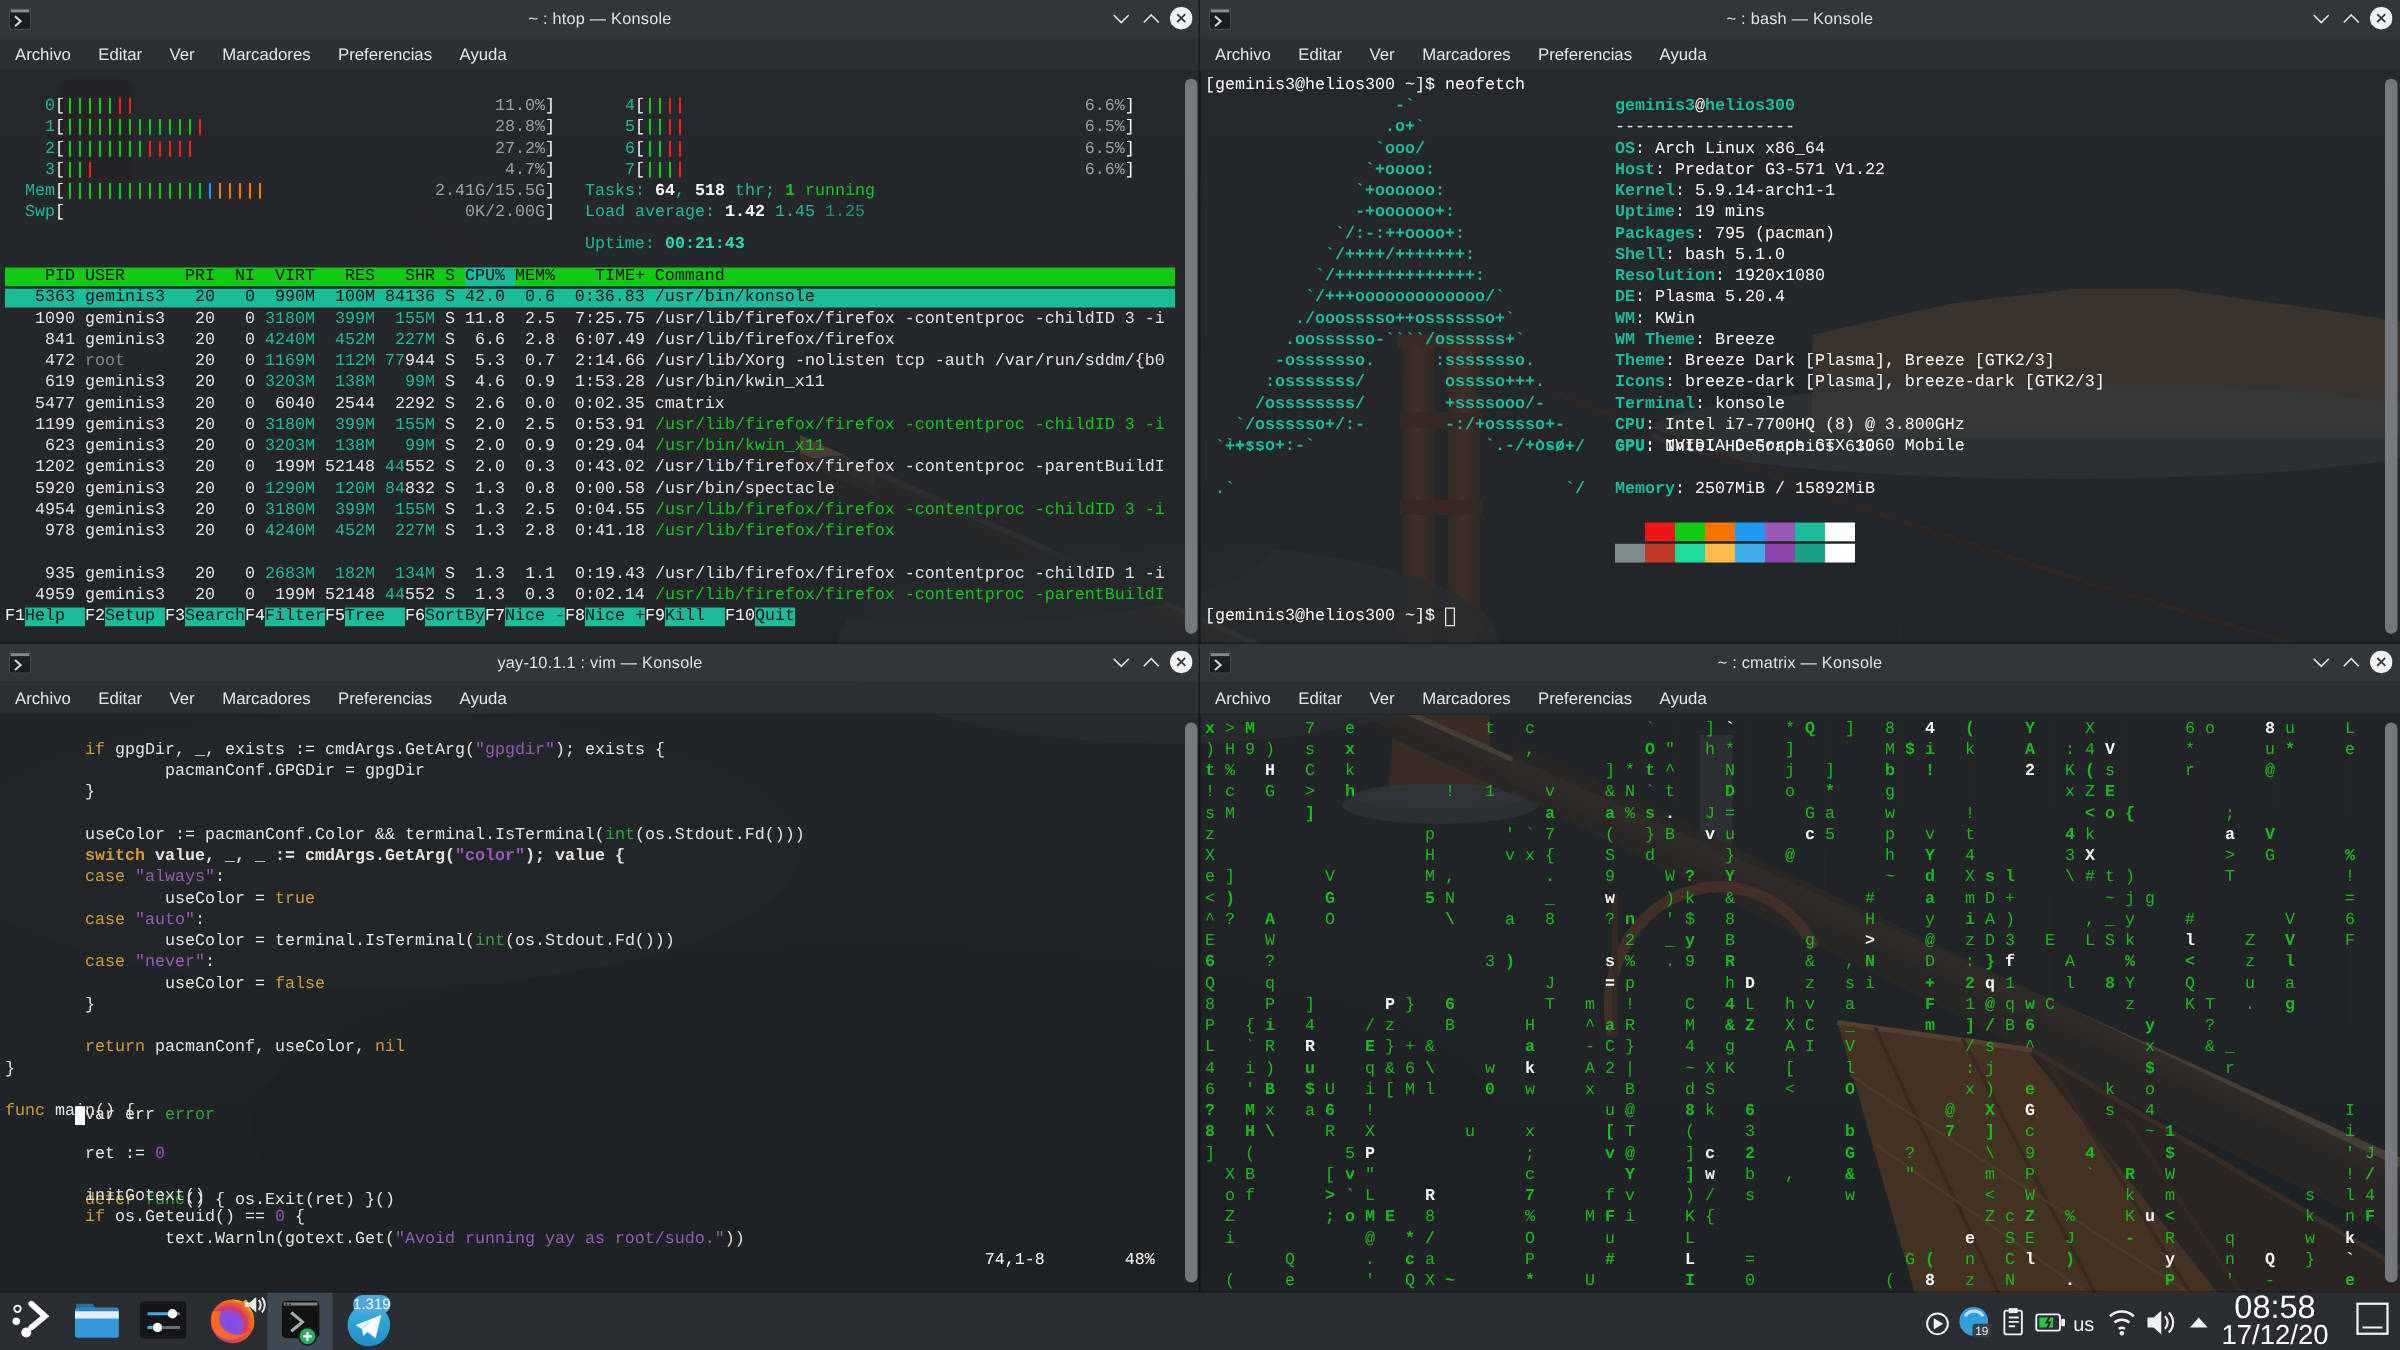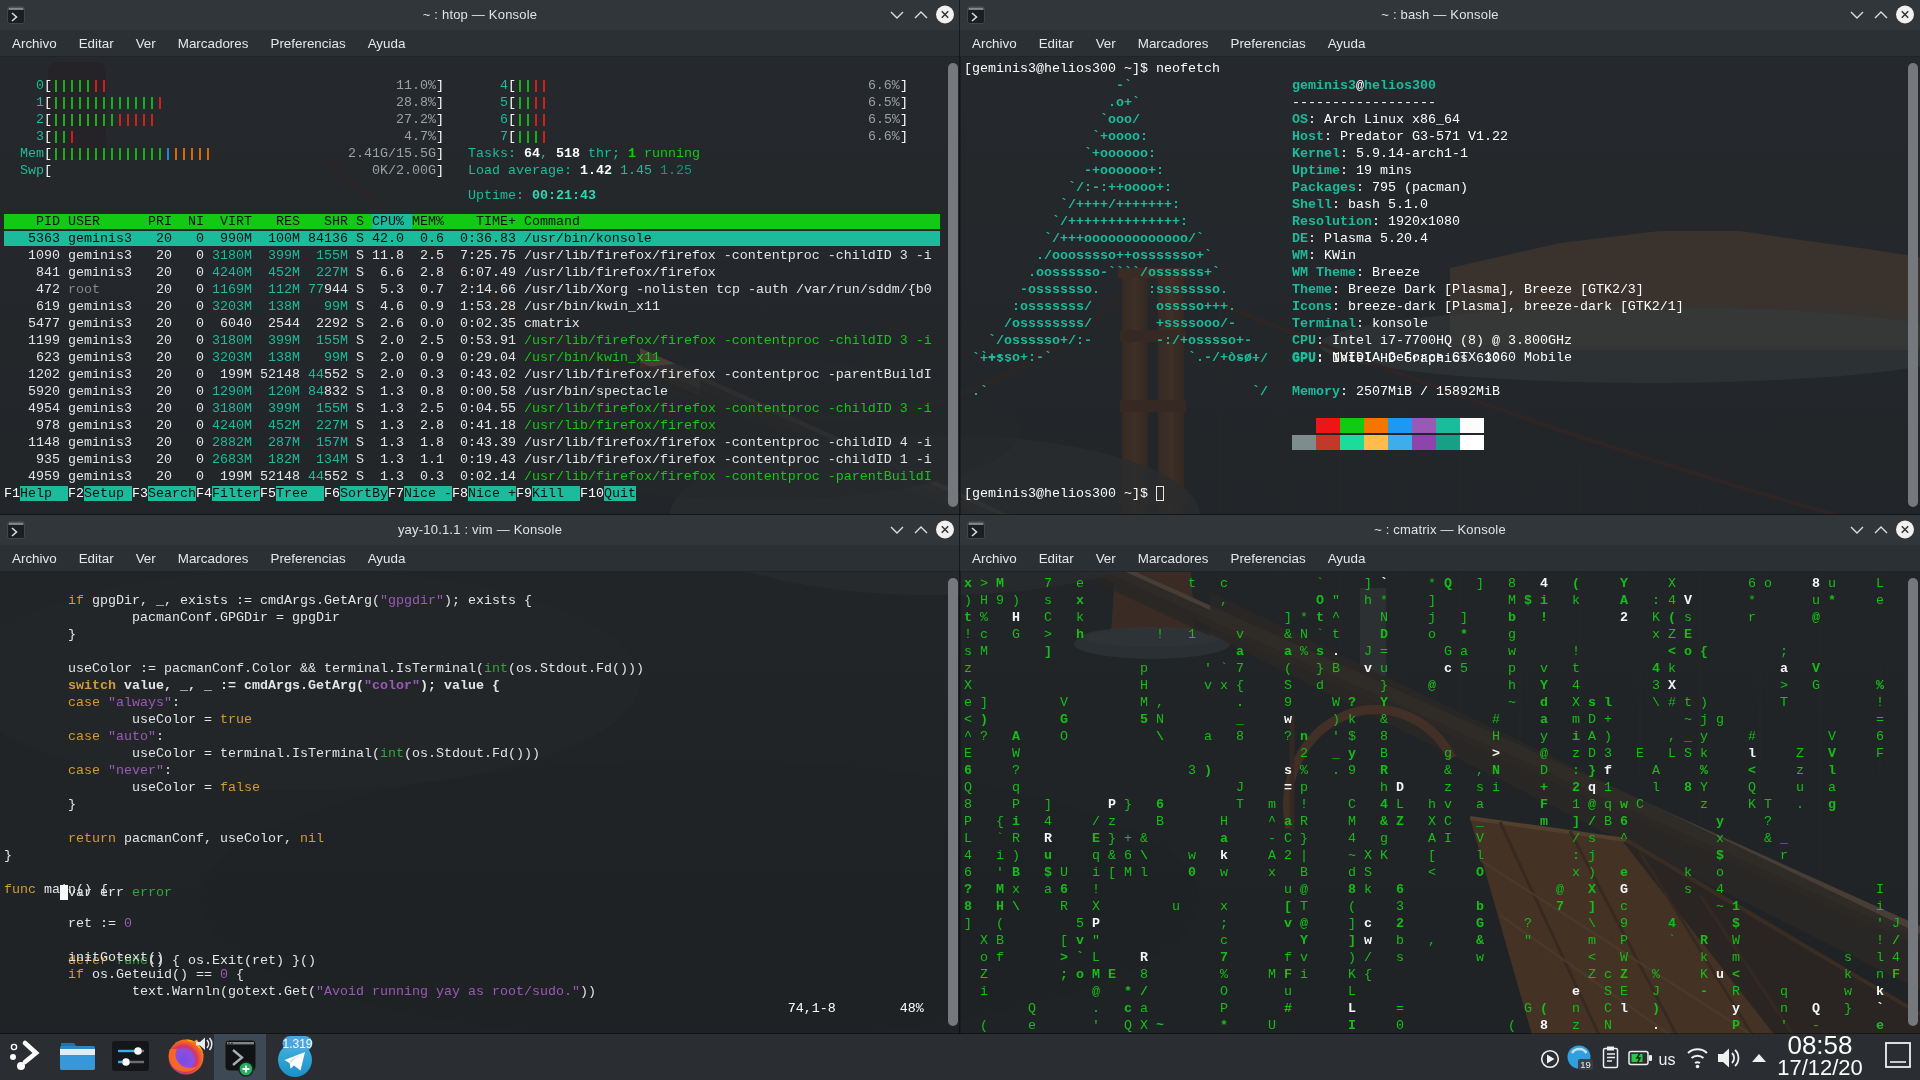--- a/index.html
+++ b/index.html
@@ -156,21 +156,20 @@
 <pre class="r" style="top:207px;">    841 geminis3   20   0 <span class="tl">4240M</span>  <span class="tl">452M</span>  <span class="tl">227M</span> S  6.6  2.8  6:07.49 /usr/lib/firefox/firefox</pre>
 <pre class="r" style="top:224px;">    472 <span class="gy">root      </span> 20   0 <span class="tl">1169M</span>  <span class="tl">112M</span> <span class="tl">77</span>944 S  5.3  0.7  2:14.66 /usr/lib/Xorg -nolisten tcp -auth /var/run/sddm/{b0</pre>
 <pre class="r" style="top:241px;">    619 geminis3   20   0 <span class="tl">3203M</span>  <span class="tl">138M</span>   <span class="tl">99M</span> S  4.6  0.9  1:53.28 /usr/bin/kwin_x11</pre>
 <pre class="r" style="top:258px;">   5477 geminis3   20   0  6040  2544  2292 S  2.6  0.0  0:02.35 cmatrix</pre>
 <pre class="r" style="top:275px;">   1199 geminis3   20   0 <span class="tl">3180M</span>  <span class="tl">399M</span>  <span class="tl">155M</span> S  2.0  2.5  0:53.91 <span class="gn">/usr/lib/firefox/firefox -contentproc -childID 3 -i</span></pre>
 <pre class="r" style="top:292px;">    623 geminis3   20   0 <span class="tl">3203M</span>  <span class="tl">138M</span>   <span class="tl">99M</span> S  2.0  0.9  0:29.04 <span class="gn">/usr/bin/kwin_x11</span></pre>
 <pre class="r" style="top:309px;">   1202 geminis3   20   0  199M 52148 <span class="tl">44</span>552 S  2.0  0.3  0:43.02 /usr/lib/firefox/firefox -contentproc -parentBuildI</pre>
 <pre class="r" style="top:326px;">   5920 geminis3   20   0 <span class="tl">1290M</span>  <span class="tl">120M</span> <span class="tl">84</span>832 S  1.3  0.8  0:00.58 /usr/bin/spectacle</pre>
 <pre class="r" style="top:343px;">   4954 geminis3   20   0 <span class="tl">3180M</span>  <span class="tl">399M</span>  <span class="tl">155M</span> S  1.3  2.5  0:04.55 <span class="gn">/usr/lib/firefox/firefox -contentproc -childID 3 -i</span></pre>
 <pre class="r" style="top:360px;">    978 geminis3   20   0 <span class="tl">4240M</span>  <span class="tl">452M</span>  <span class="tl">227M</span> S  1.3  2.8  0:41.18 <span class="gn">/usr/lib/firefox/firefox</span></pre>
-<pre class="r" style="top:377px;">   1148 geminis3   20   0 <span class="tl">2882M</span>  <span class="tl">287M</span>  <span class="tl">157M</span> S  1.3  1.8  0:43.39 /usr/lib/firefox/firefox -contentproc -childID 4 -i</pre>
 <pre class="r" style="top:394px;">    935 geminis3   20   0 <span class="tl">2683M</span>  <span class="tl">182M</span>  <span class="tl">134M</span> S  1.3  1.1  0:19.43 /usr/lib/firefox/firefox -contentproc -childID 1 -i</pre>
 <pre class="r" style="top:411px;">   4959 geminis3   20   0  199M 52148 <span class="tl">44</span>552 S  1.3  0.3  0:02.14 <span class="gn">/usr/lib/firefox/firefox -contentproc -parentBuildI</span></pre>
 <pre class="r" style="top:428px;"><span class="wt">F1</span><span style="background:#1abc9c;color:#0c1012">Help  </span><span class="wt">F2</span><span style="background:#1abc9c;color:#0c1012">Setup </span><span class="wt">F3</span><span style="background:#1abc9c;color:#0c1012">Search</span><span class="wt">F4</span><span style="background:#1abc9c;color:#0c1012">Filter</span><span class="wt">F5</span><span style="background:#1abc9c;color:#0c1012">Tree  </span><span class="wt">F6</span><span style="background:#1abc9c;color:#0c1012">SortBy</span><span class="wt">F7</span><span style="background:#1abc9c;color:#0c1012">Nice -</span><span class="wt">F8</span><span style="background:#1abc9c;color:#0c1012">Nice +</span><span class="wt">F9</span><span style="background:#1abc9c;color:#0c1012">Kill  </span><span class="wt">F10</span><span style="background:#1abc9c;color:#0c1012">Quit</span></pre>
     <div class="sb" style="top:6px;bottom:8px"></div>
   </div>
 </div>
 <div class="win" style="left:960px;top:0px;width:960px;height:515px">
   <div class="tb">
     <svg class="wicon" width="18" height="18" viewBox="0 0 18 18">
       <rect x="0.5" y="0.5" width="17" height="17" rx="2" fill="#1c1f22" stroke="#41464a"></rect>
@@ -201,21 +200,21 @@
 <pre class="r" style="top:71px;"><span class="tl b">                `+oooo:                 </span> <span class="tl b">Host</span><span class="wt">: </span><span class="wt">Predator G3-571 V1.22</span></pre>
 <pre class="r" style="top:88px;"><span class="tl b">               `+oooooo:                </span> <span class="tl b">Kernel</span><span class="wt">: </span><span class="wt">5.9.14-arch1-1</span></pre>
 <pre class="r" style="top:105px;"><span class="tl b">               -+oooooo+:               </span> <span class="tl b">Uptime</span><span class="wt">: </span><span class="wt">19 mins</span></pre>
 <pre class="r" style="top:122px;"><span class="tl b">             `/:-:++oooo+:              </span> <span class="tl b">Packages</span><span class="wt">: </span><span class="wt">795 (pacman)</span></pre>
 <pre class="r" style="top:139px;"><span class="tl b">            `/++++/+++++++:             </span> <span class="tl b">Shell</span><span class="wt">: </span><span class="wt">bash 5.1.0</span></pre>
 <pre class="r" style="top:156px;"><span class="tl b">           `/++++++++++++++:            </span> <span class="tl b">Resolution</span><span class="wt">: </span><span class="wt">1920x1080</span></pre>
 <pre class="r" style="top:173px;"><span class="tl b">          `/+++ooooooooooooo/`          </span> <span class="tl b">DE</span><span class="wt">: </span><span class="wt">Plasma 5.20.4</span></pre>
 <pre class="r" style="top:190px;"><span class="tl b">         ./ooosssso++osssssso+`         </span> <span class="tl b">WM</span><span class="wt">: </span><span class="wt">KWin</span></pre>
 <pre class="r" style="top:207px;"><span class="tl b">        .oossssso-````/ossssss+`        </span> <span class="tl b">WM Theme</span><span class="wt">: </span><span class="wt">Breeze</span></pre>
 <pre class="r" style="top:224px;"><span class="tl b">       -osssssso.      :ssssssso.       </span> <span class="tl b">Theme</span><span class="wt">: </span><span class="wt">Breeze Dark [Plasma], Breeze [GTK2/3]</span></pre>
-<pre class="r" style="top:241px;"><span class="tl b">      :osssssss/        osssso+++.      </span> <span class="tl b">Icons</span><span class="wt">: </span><span class="wt">breeze-dark [Plasma], breeze-dark [GTK2/1]</span></pre>
+<pre class="r" style="top:241px;"><span class="tl b">      :osssssss/        osssso+++.      </span> <span class="tl b">Icons</span><span class="wt">: </span><span class="wt">breeze-dark [Plasma], breeze-dark [GTK2/3]</span></pre>
 <pre class="r" style="top:258px;"><span class="tl b">     /ossssssss/        +ssssooo/-      </span> <span class="tl b">Terminal</span><span class="wt">: </span><span class="wt">konsole</span></pre>
 <pre class="r" style="top:275px;"><span class="tl b">   `/ossssso+/:-        -:/+osssso+-    </span> <span class="tl b">CPU</span><span class="wt">: </span><span class="wt">Intel i7-7700HQ (8) @ 3.800GHz</span></pre>
 <pre class="r" style="top:292px;"><span class="tl b">  `+sso+:-`                 `.-/+oso:   </span> <span class="tl b">GPU</span><span class="wt">: </span><span class="wt">NVIDIA GeForce GTX 1060 Mobile</span></pre>
 <pre class="r" style="top:293px;"><span class="tl b"> `++:.                           `-/+/  </span> <span class="tl b">GPU</span><span class="wt">: </span><span class="wt">Intel HD Graphics 630</span></pre>
 <pre class="r" style="top:326px;"><span class="tl b"> .`                                 `/  </span> <span class="tl b">Memory</span><span class="wt">: </span><span class="wt">2507MiB / 15892MiB</span></pre>
 <pre class="r" style="top:360px;">                                            <span style="background:#ed1515">   </span><span style="background:#12c914">   </span><span style="background:#f67400">   </span><span style="background:#1d99f3">   </span><span style="background:#9b59b6">   </span><span style="background:#1abc9c">   </span><span style="background:#fcfcfc">   </span></pre>
 <pre class="r" style="top:377px;">                                         <span style="background:#7f8c8d">   </span><span style="background:#c0392b">   </span><span style="background:#1cdc9a">   </span><span style="background:#fdbc4b">   </span><span style="background:#3daee9">   </span><span style="background:#8e44ad">   </span><span style="background:#16a085">   </span><span style="background:#ffffff">   </span></pre>
 <pre class="r" style="top:428px;"><span class="wt">[geminis3@helios300 ~]$ </span><span class="curh"> </span></pre>
     <div class="sb" style="top:6px;bottom:8px"></div>
   </div>

